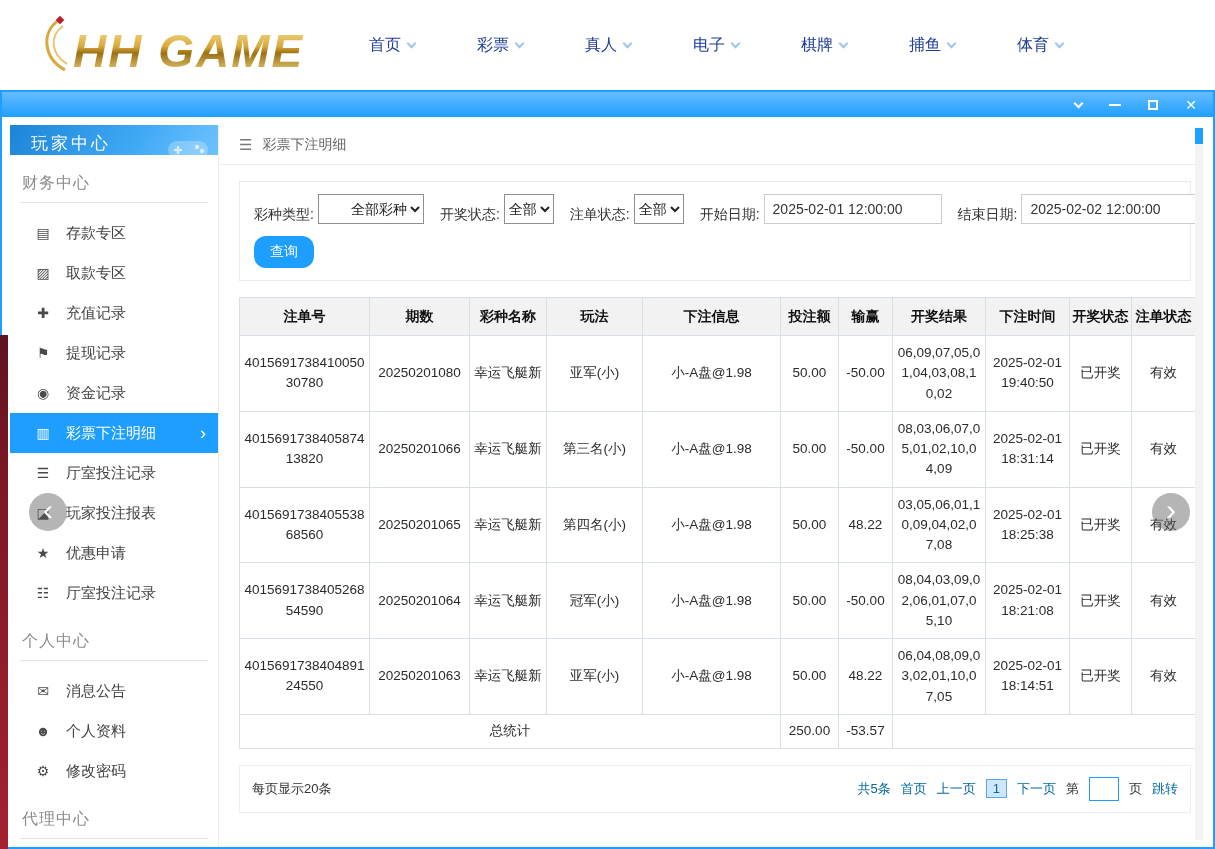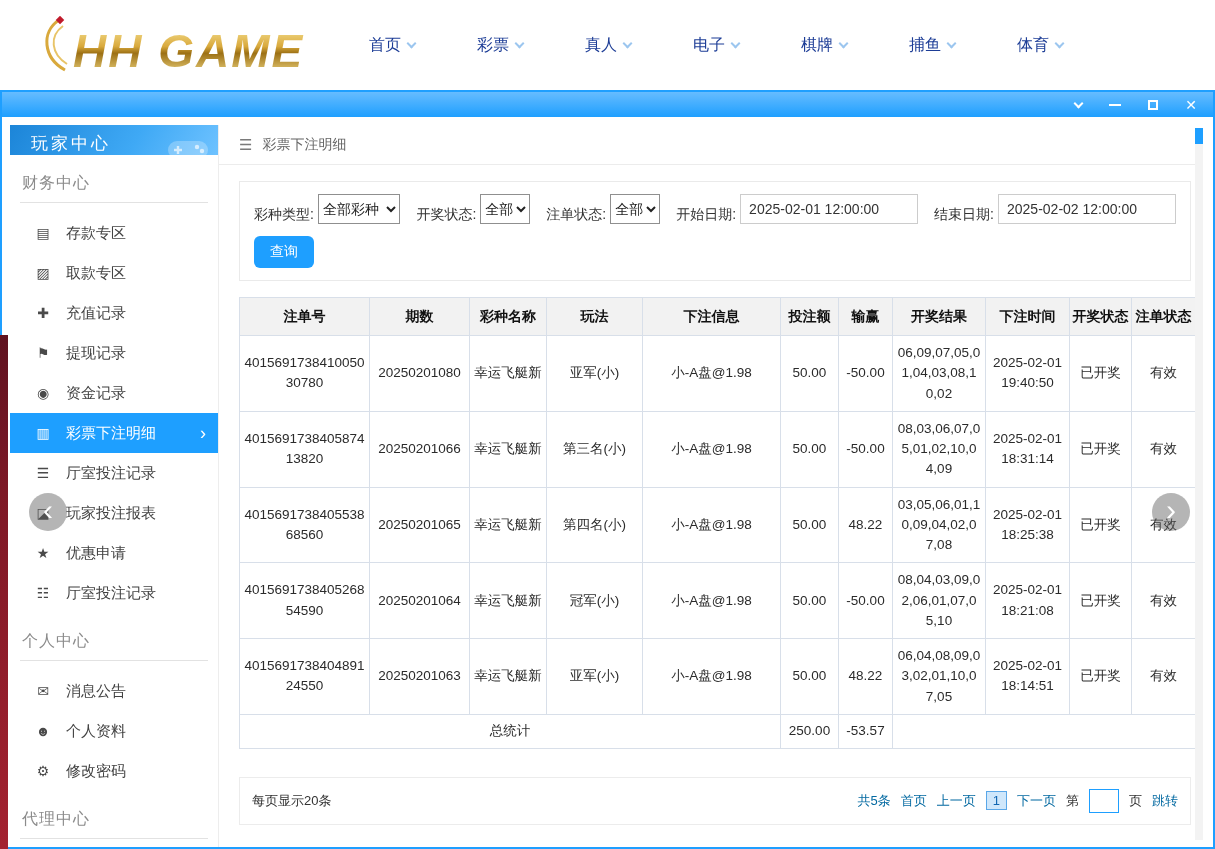--- a/index.html
+++ b/index.html
@@ -51,32 +51,32 @@
   .breadcrumb{height:40px;flex:none;display:flex;align-items:center;gap:10px;padding:0 20px;
     border-bottom:1px solid #ececec;color:#666;font-size:14px;}
   .hamburger{color:#7a7a7a;font-size:15px;cursor:pointer;}
   .content{flex:1;padding:16px 12px 0 20px;overflow:hidden;}
 
   .filter-card{border:1px solid #eaeaea;padding:12px 14px;margin-bottom:16px;}
   .filter-row{display:flex;align-items:flex-end;font-size:14px;color:#333;white-space:nowrap;}
   .f-label{margin-right:4px;}
   .f-gap{margin-right:16px;}
   select{height:30px;border:1px solid #8f8f8f;font-size:14px;color:#222;background:#fff;}
-  .sel-wide{width:118px;}
+  .sel-wide{width:118px;padding-left:28px;}
   .sel-small{width:62px;}
   .date-input{width:178px;height:30px;border:1px solid #ccc;padding:0 8px;font-size:14px;color:#333;}
   .search-btn{margin-top:12px;background:#1e9fff;color:#fff;border:none;height:32px;padding:0 16px;
-    font-size:14px;border-radius:6px;cursor:pointer;display:block;}
+    font-size:14px;border-radius:12px;cursor:pointer;display:block;}
 
   .bet-table{width:100%;border-collapse:collapse;table-layout:fixed;text-align:center;font-size:13.5px;color:#2b2b2b;}
   .bet-table th{background:#f2f2f2;border:1px solid #d8dfe9;height:38px;font-size:14px;color:#111;padding:2px;}
   .bet-table td{border:1px solid #d8dfe9;padding:7px 4px;line-height:1.5;word-break:break-all;vertical-align:middle;}
   .summary-row td{height:34px;padding:4px;}
 
-  .footer-bar{border:1px solid #ececec;margin-top:28px;padding:11px 12px;display:flex;
+  .footer-bar{border:1px solid #ececec;margin-top:16px;padding:11px 12px;display:flex;
     justify-content:space-between;align-items:center;font-size:13px;color:#333;}
   .pagination{display:flex;align-items:center;gap:10px;font-size:13px;}
   .pg-link,.pg-total{color:#0369a1;text-decoration:none;cursor:pointer;}
   .pg-total{cursor:default;}
   .pg-current{background:#cfe7fb;border:1px solid #5aa7e8;color:#1267b3;padding:1px 6px;cursor:pointer;}
   .pg-dark{color:#333;}
   .jump-input{width:30px;height:24px;border:1px solid #1e9fff;outline:none;padding:0 4px;font-size:13px;}
 
   
   .left-strip{position:absolute;left:0;top:335px;width:8px;height:514px;z-index:3;

